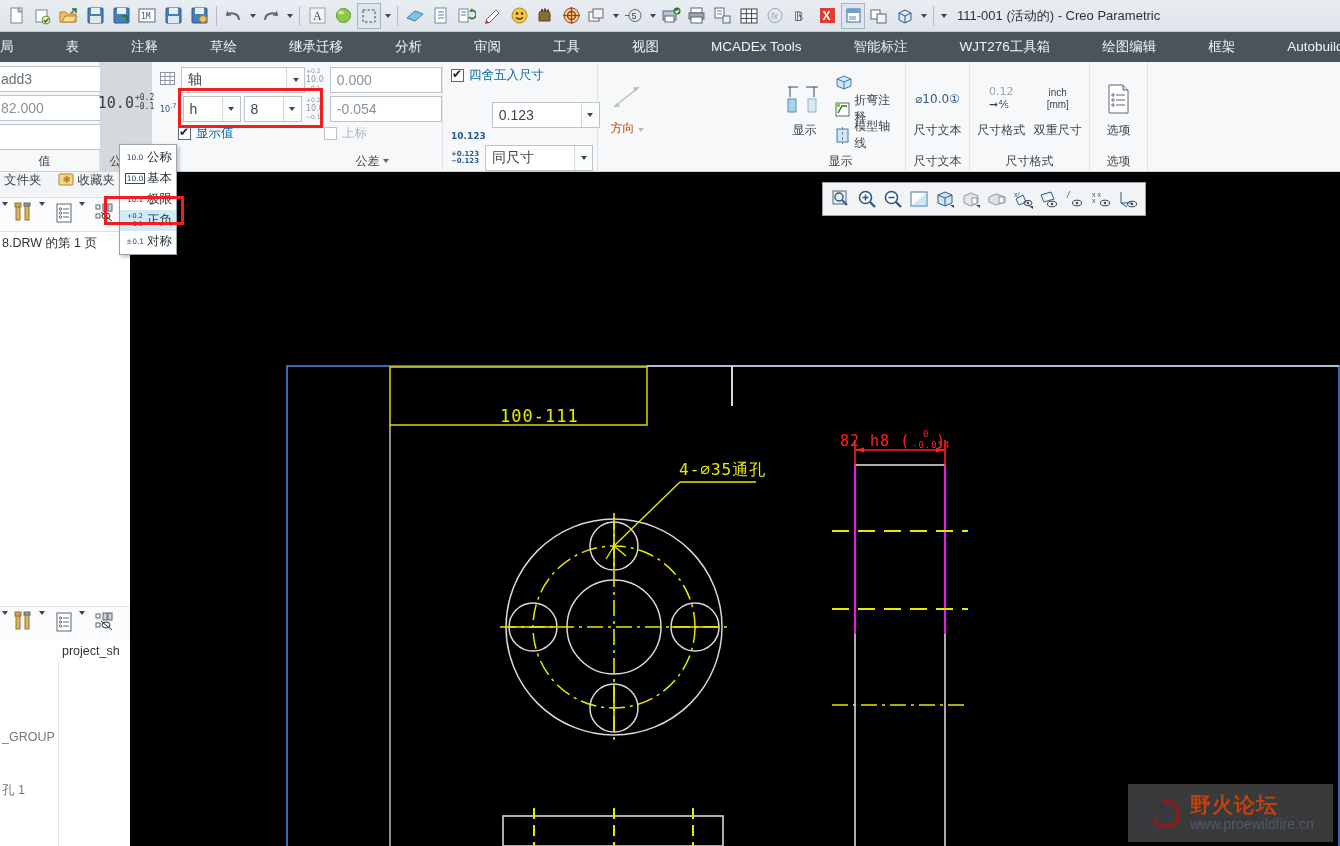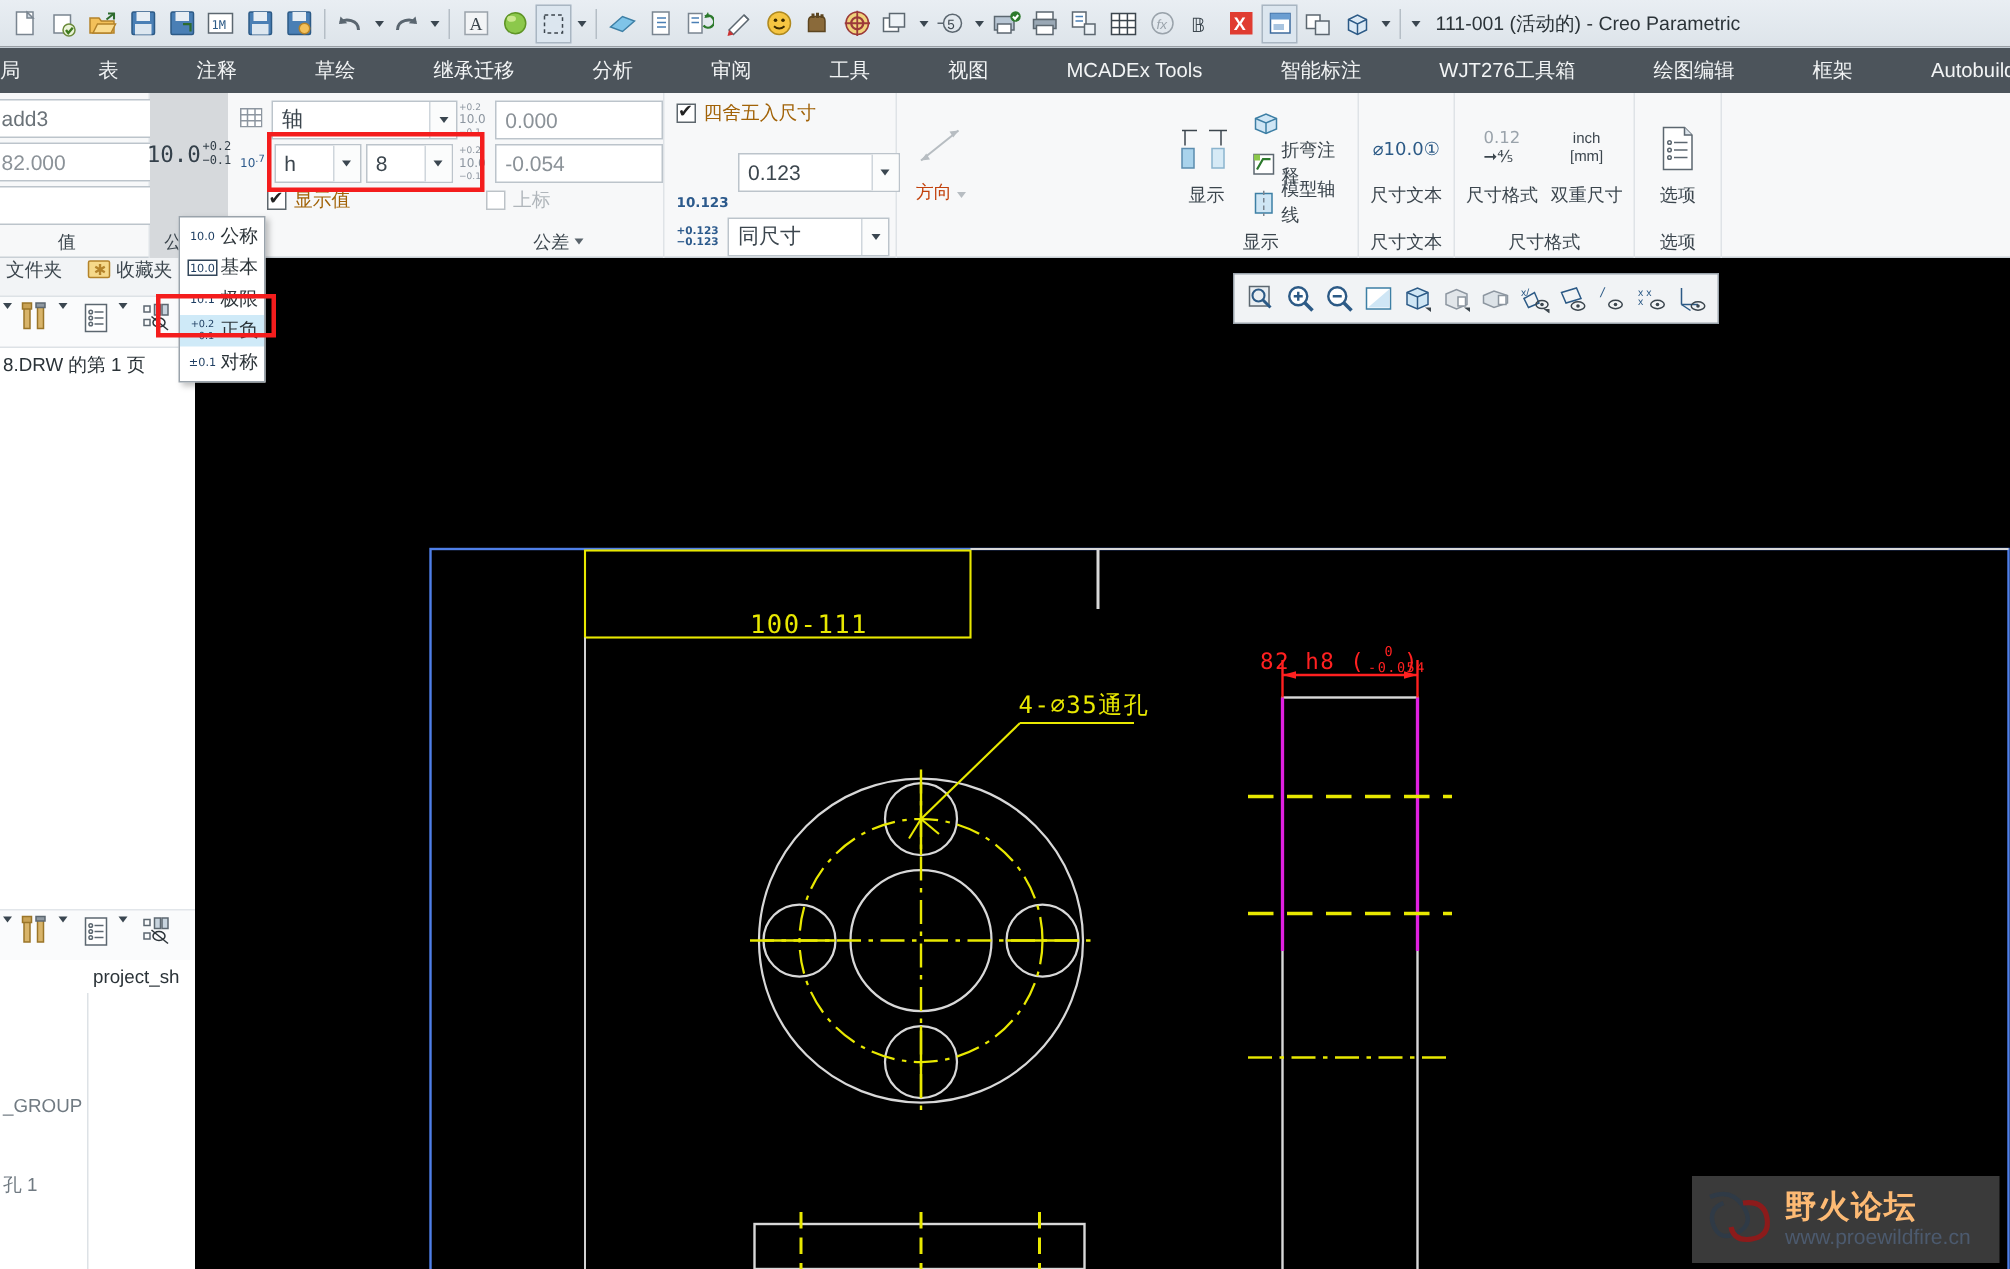--- a/index.html
+++ b/index.html
@@ -63,21 +63,21 @@
                             border-top-color:#5a646c; }
 
   .fld { border: 1px solid #bcc4cb; background: #fff; height: 26px; display: flex;
          align-items: center; padding: 0 6px; font-size: 14px; color: #6a7278; }
   .fld.gray { color: #8b9298; align-items: center; }
   .combo { border: 1px solid #bcc4cb; background: #fff; height: 26px;
            display: flex; align-items: center; font-size: 14px; color: #3c464e; }
   .combo .txt { flex: 1 1 auto; padding: 0 6px; overflow: hidden; white-space: nowrap; }
   .combo .btn { width: 18px; height: 24px; border-left: 1px solid #cfd6dc;
                 display: flex; align-items: center; justify-content: center; background: #fbfcfc; }
-  .chk { display: flex; align-items: center; font-size: 12.5px; color: #a16207; }
+  .chk { display: flex; align-items: center; font-size: 12.5px; color: #0369a1; }
   .chk .box { width: 13px; height: 13px; border: 1px solid #5d666d; background: #fff;
               margin-right: 5px; position: relative; }
   .chk .box.on::after { content: "\2714"; position: absolute; left: 0px; top: -3px;
                         font-size: 12px; color: #222; }
   .chk.dis { color: #b0b6bb; }
   .chk.dis .box { border-color: #bcc2c7; }
 
   .tinyicon { font-size: 8px; color: #2c5a8c; line-height: 1.05; margin-right: 3px;
               font-family: "DejaVu Sans", sans-serif; white-space: nowrap; }
 
@@ -139,21 +139,21 @@
   }
   .floattb .ti { width: 26px; height: 26px; display: flex; align-items: center;
                  justify-content: center; }
 
   .watermark {
     position: absolute; left: 1128px; top: 784px; width: 205px; height: 58px;
     background: rgba(128,128,128,.45); z-index: 35;
     display: flex; align-items: center;
   }
   .wm-text { display: flex; flex-direction: column; justify-content: center; margin-left: 4px; }
-  .wm-title { font-size: 21px; font-weight: bold; color: #fdba74;
+  .wm-title { font-size: 21px; font-weight: bold; color: #c2410c;
               letter-spacing: 1px; line-height: 22px; }
   .wm-url { font-size: 14px; color: #4c5a6e; line-height: 16px; }
 
   .cadtext { font-family: "DejaVu Sans Mono", monospace; letter-spacing: 1px; }
 </style>
 </head>
 <body>
 
 <div id="app">
 

